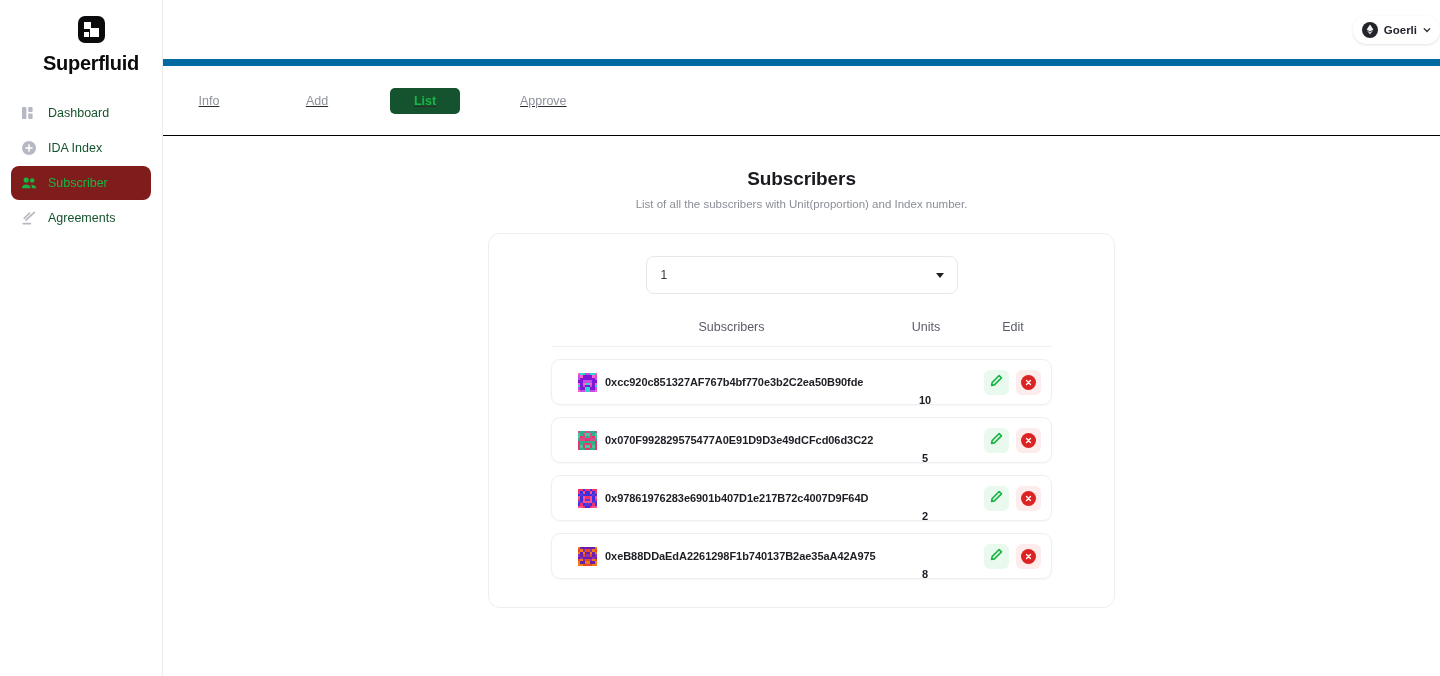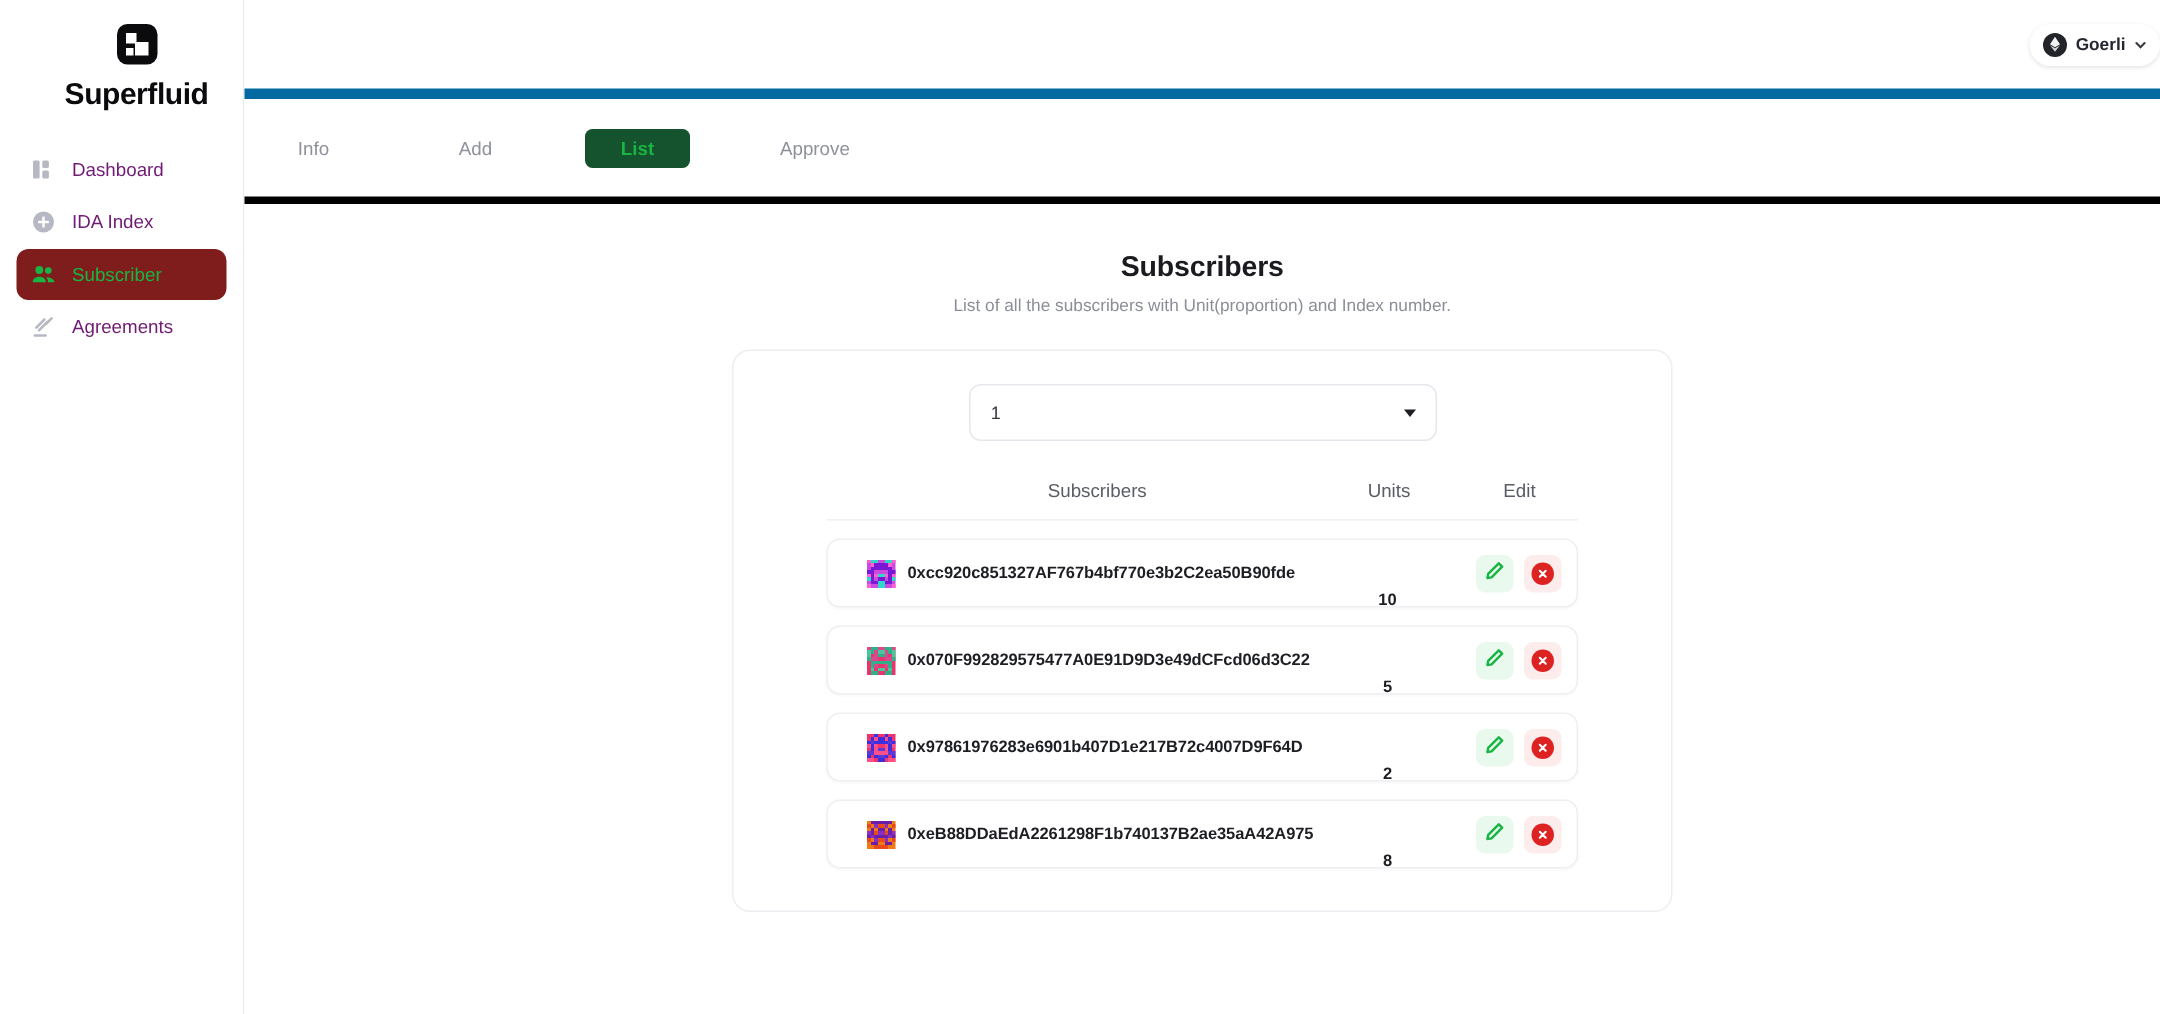--- a/index.html
+++ b/index.html
@@ -36,21 +36,21 @@
     font-size: 20px; font-weight: bold; letter-spacing: -0.3px; color: #0b0b0d;
   }
   .nav { margin-top: 40px; padding: 0 11px; }
   .nav-item {
     display: flex; align-items: center; gap: 11px;
     height: 34px; padding: 0 10px; border-radius: 8px;
     margin-bottom: 1px; cursor: pointer;
   }
   .nav-item + .nav-item { margin-top: 1px; }
   .nav-item .ico { width: 16px; height: 16px; flex: 0 0 16px; display: block; color: #b6b9c3; }
-  .nav-item .lbl { font-size: 12.5px; color: #701a75; }
+  .nav-item .lbl { font-size: 12.5px; color: #14532d; }
   .nav-item.active { background: #7f1d1d; }
   .nav-item.active .ico { color: #18b544; }
   .nav-item.active .lbl { color: #18b544; }
 
   
   .main { flex: 1; height: 676px; position: relative; background: #fff; }
   .topbar {
     height: 66px; border-bottom: 7px solid #0369a1;
     display: flex; align-items: center; justify-content: flex-end;
     gap: 0;
@@ -79,21 +79,22 @@
   }
   .addr-dot {
     width: 15px; height: 15px; border-radius: 50%; flex: 0 0 15px;
     background: radial-gradient(circle at 35% 32%, #9fb5e8 0%, #6f8fd6 55%, #4f73c4 100%);
   }
 
   
   .tabs {
     display: flex; align-items: center;
     height: 70px; padding-left: 11px;
-    border-bottom: 5px solid #000000;
+    border-bottom: 1px solid #000000;
+    text-decoration: underline;
   }
   .tab {
     min-width: 70px; height: 26px; padding: 0 22px;
     display: flex; align-items: center; justify-content: center;
     font-size: 12.5px; color: #8e919c; border-radius: 5px;
     cursor: pointer; margin-right: 38px;
   }
   .tab.active { background: #14532d; color: #18b544; font-weight: bold; text-align: right; }
 
   

